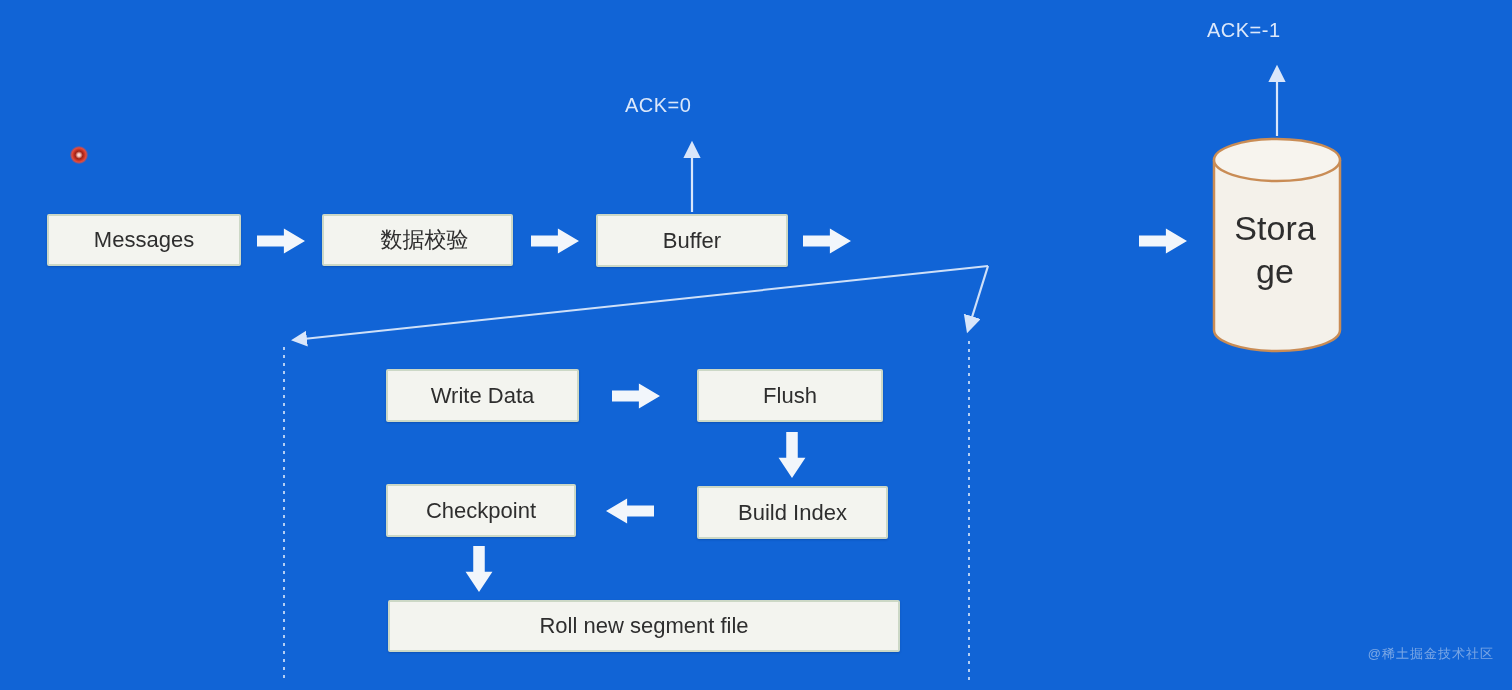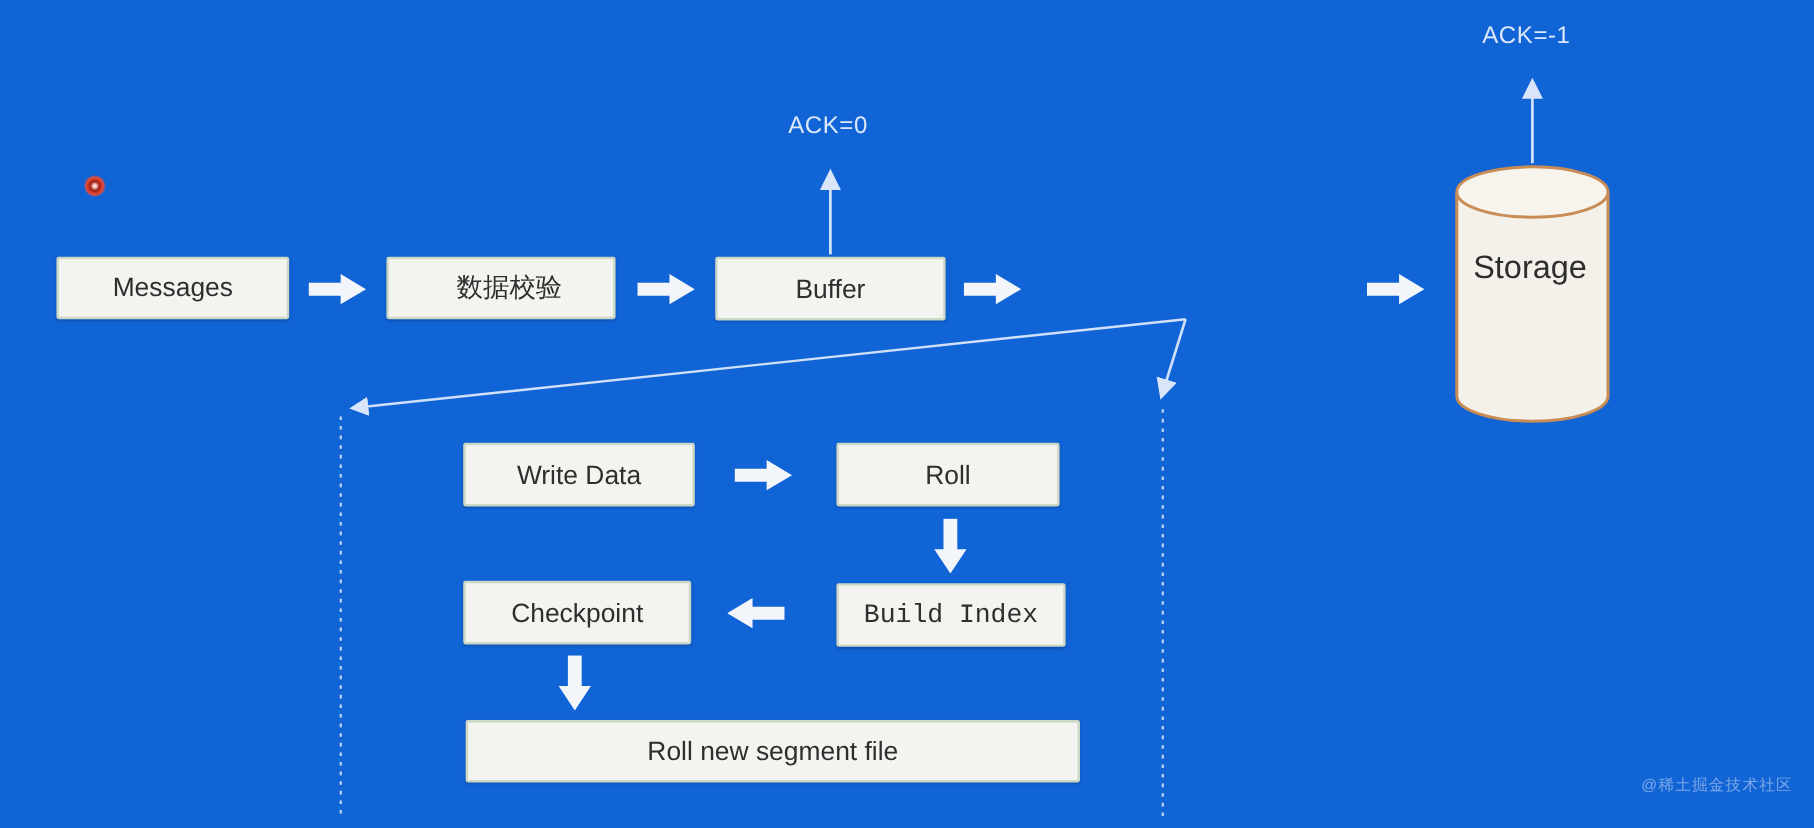--- a/index.html
+++ b/index.html
@@ -39,28 +39,28 @@
     background:var(--arrow_fill);
     filter:drop-shadow(0 1px 1px rgba(0,30,90,0.3));
   }
   .ar.right{width:48px;height:30px;clip-path:polygon(0 32%,56% 32%,56% 8%,100% 50%,56% 92%,56% 68%,0 68%);}
   .ar.left{width:48px;height:30px;clip-path:polygon(100% 32%,44% 32%,44% 8%,0 50%,44% 92%,44% 68%,100% 68%);}
   .ar.down{width:32px;height:46px;clip-path:polygon(32% 0,32% 56%,8% 56%,50% 100%,92% 56%,68% 56%,68% 0);}
   .ack{
     position:absolute;
     color:var(--ack_text);
     font-size:20px;
-    width:130px;text-align:center;
+    width:130px;text-align:left;
     letter-spacing:0.5px;
   }
   #connector-overlay{position:absolute;left:0;top:0;pointer-events:none;}
   #cylinder{position:absolute;left:1211px;top:134px;}
   #storage-label{
     position:absolute;left:1226px;top:207px;width:98px;
-    color:var(--node_text);font-size:27px;line-height:1.25;
+    color:var(--node_text);font-size:34px;line-height:1.25;
     text-align:center;word-break:break-all;
   }
   #laser-dot{
     position:absolute;left:70px;top:146px;width:18px;height:18px;border-radius:50%;
     background:radial-gradient(circle,#ffd9cf 0 9%,#a02015 30%,#e84a38 55%,rgba(232,74,56,0.25) 70%,transparent 78%);
   }
   #watermark{
     position:absolute;right:18px;top:645px;
     color:var(--watermark_color);
     font-size:13px;letter-spacing:1px;
@@ -108,24 +108,24 @@
 
   <svg id="cylinder" width="132" height="222" viewBox="0 0 132 222">
     <path d="M3,26 L3,196 A63,21 0 0 0 129,196 L129,26" fill="var(--cylinder_fill)" stroke="var(--cylinder_stroke)" stroke-width="2.5"></path>
     <ellipse cx="66" cy="26" rx="63" ry="21" fill="#f7f4ee" stroke="var(--cylinder_stroke)" stroke-width="2.5"></ellipse>
   </svg>
   <div id="storage-label">Storage</div>
 
   <div class="node" style="left:386px;top:369px;width:193px;height:53px;text-align:center;">Write Data</div>
   <div class="ar right" style="left:612px;top:381px;"></div>
 
-  <div class="node" style="left:697px;top:369px;width:186px;height:53px;">Roll</div>
+  <div class="node" style="left:697px;top:369px;width:186px;height:53px;">Flush</div>
   <div class="ar down" style="left:776px;top:432px;"></div>
 
-  <div class="node" style="left:697px;top:486px;width:191px;height:53px;font-family:Liberation Mono, monospace;">Build Index</div>
+  <div class="node" style="left:697px;top:486px;width:191px;height:53px;">Build Index</div>
   <div class="ar left" style="left:606px;top:496px;"></div>
 
   <div class="node" style="left:386px;top:484px;width:190px;height:53px;">Checkpoint</div>
   <div class="ar down" style="left:463px;top:546px;"></div>
 
   <div class="node" style="left:388px;top:600px;width:512px;height:52px;">Roll new segment file</div>
 
   <div id="watermark">@稀土掘金技术社区</div>
 
 </div>

